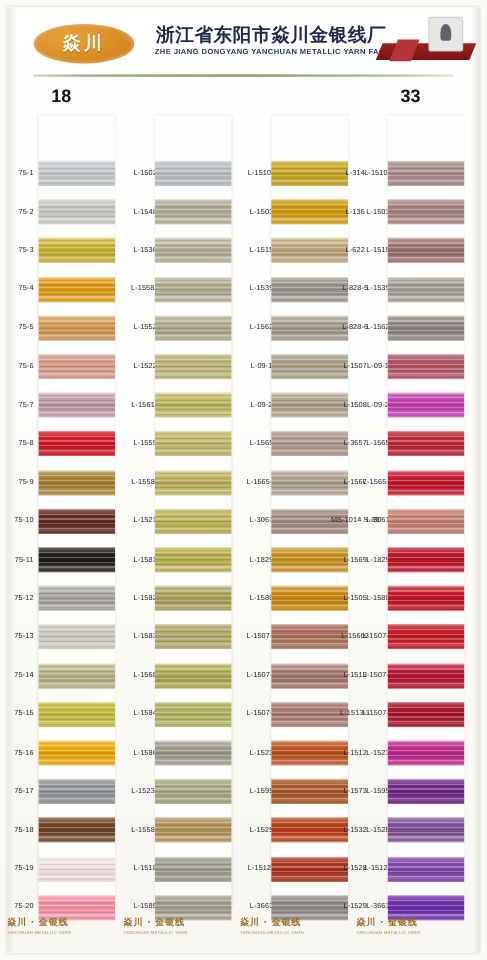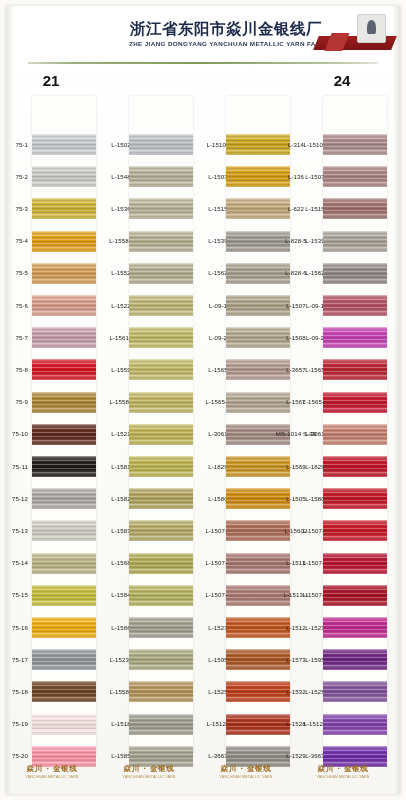--- a/index.html
+++ b/index.html
@@ -209,21 +209,21 @@
 
   
   .footers {
     position: absolute;
     left: 0; top: 758px;
     width: 394px; height: 24px;
   }
   .foot {
     position: absolute;
     width: 92px;
-    text-align: center;
+    text-align: left;
   }
   .foot .cn {
     font-family: "DejaVu Sans", sans-serif;
     font-size: 7.6px;
     font-weight: bold;
     color: #9a6b1e;
     letter-spacing: .6px;
     white-space: nowrap;
   }
   .foot .en {
@@ -237,31 +237,34 @@
 </style>
 </head>
 <body>
 
 <div id="page">
   <div class="board">
     <div class="edge-left"></div>
     <div class="edge-right"></div>
 
     <div class="header">
+      <div class="logo-ellipse">
+        <div class="logo-text">焱川</div>
+      </div>
       <div class="cn-title">浙江省东阳市焱川金银线厂</div>
       <div class="en-title">ZHE JIANG DONGYANG YANCHUAN METALLIC YARN FACTORY</div>
       <div class="mark-ribbon"></div>
       <div class="mark-ribbon2"></div>
       <div class="mark-box"></div>
       <div class="rule"></div>
     </div>
 
     <div class="col-heads">
-        <div class="col-head" style="left: 0px;">21</div>
-        <div class="col-head" style="left: 291px;">24</div>
+        <div class="col-head" style="left: 0px;">18</div>
+        <div class="col-head" style="left: 291px;">33</div>
       </div>
 
     <div class="columns">
         <div class="column" style="left: 0px;">
           <div class="card"></div>
           <div class="swatch" style="top: 38px; height: 21px;">
             <div class="fill" style="background: rgb(198, 201, 203);"></div>
             <div class="gloss"></div>
           </div>
           <div class="codecell" style="top: 44.5px; left: -24px; width: 46px;">75-1</div>

